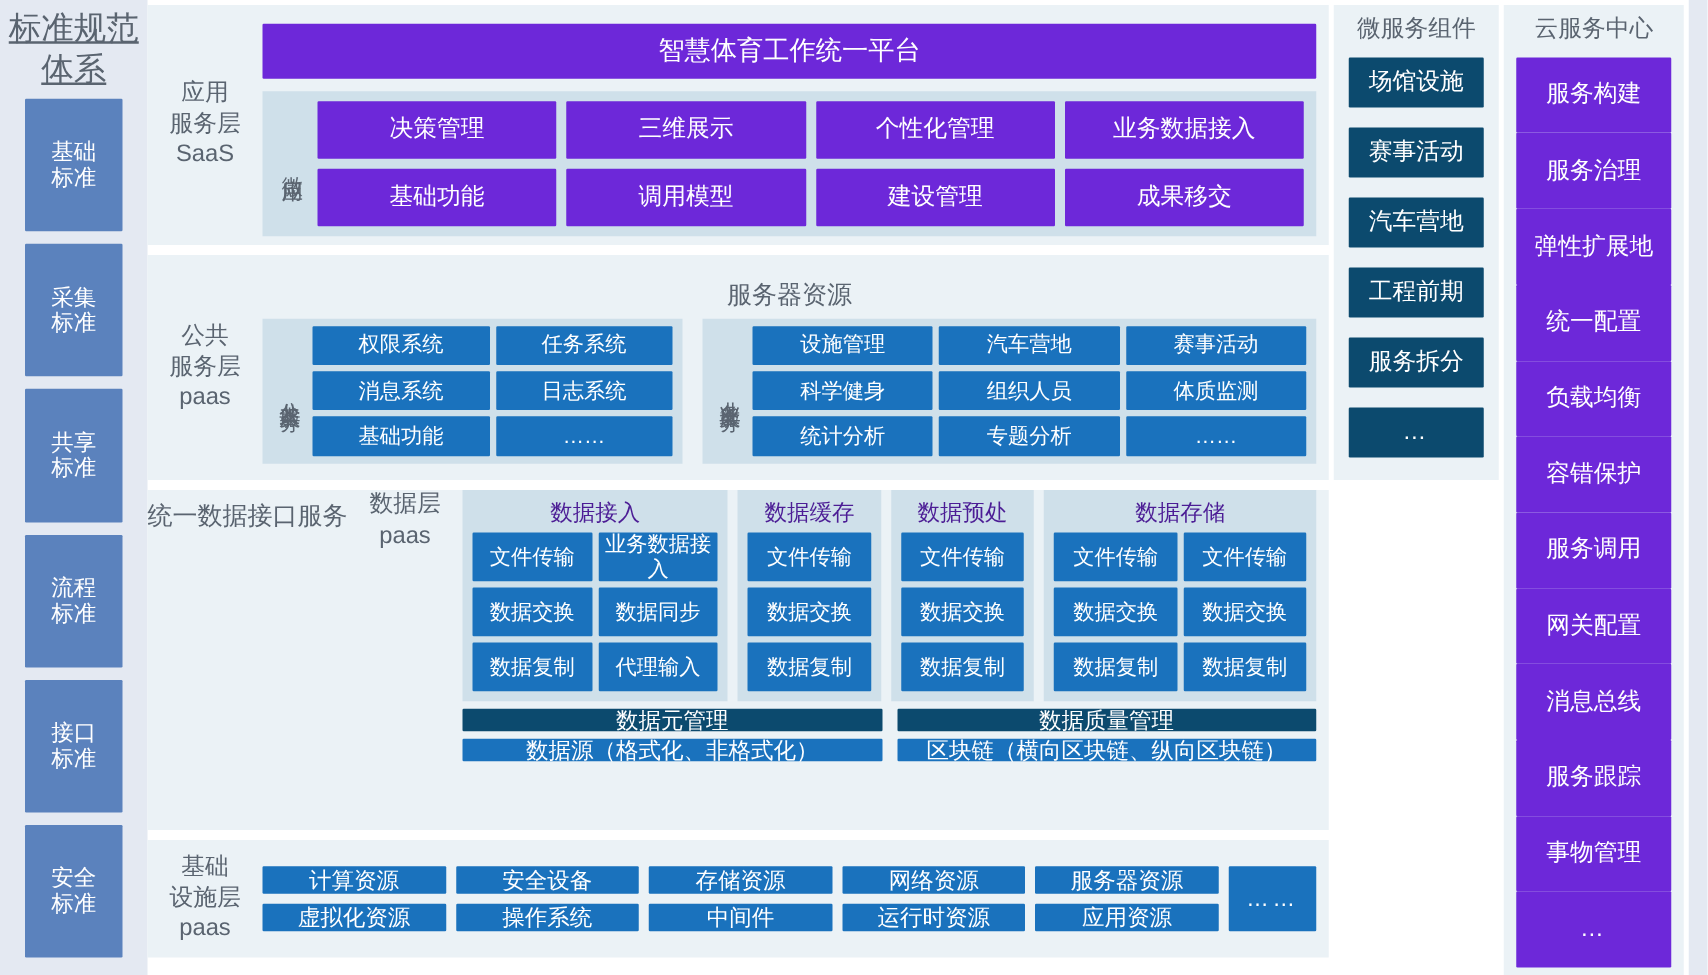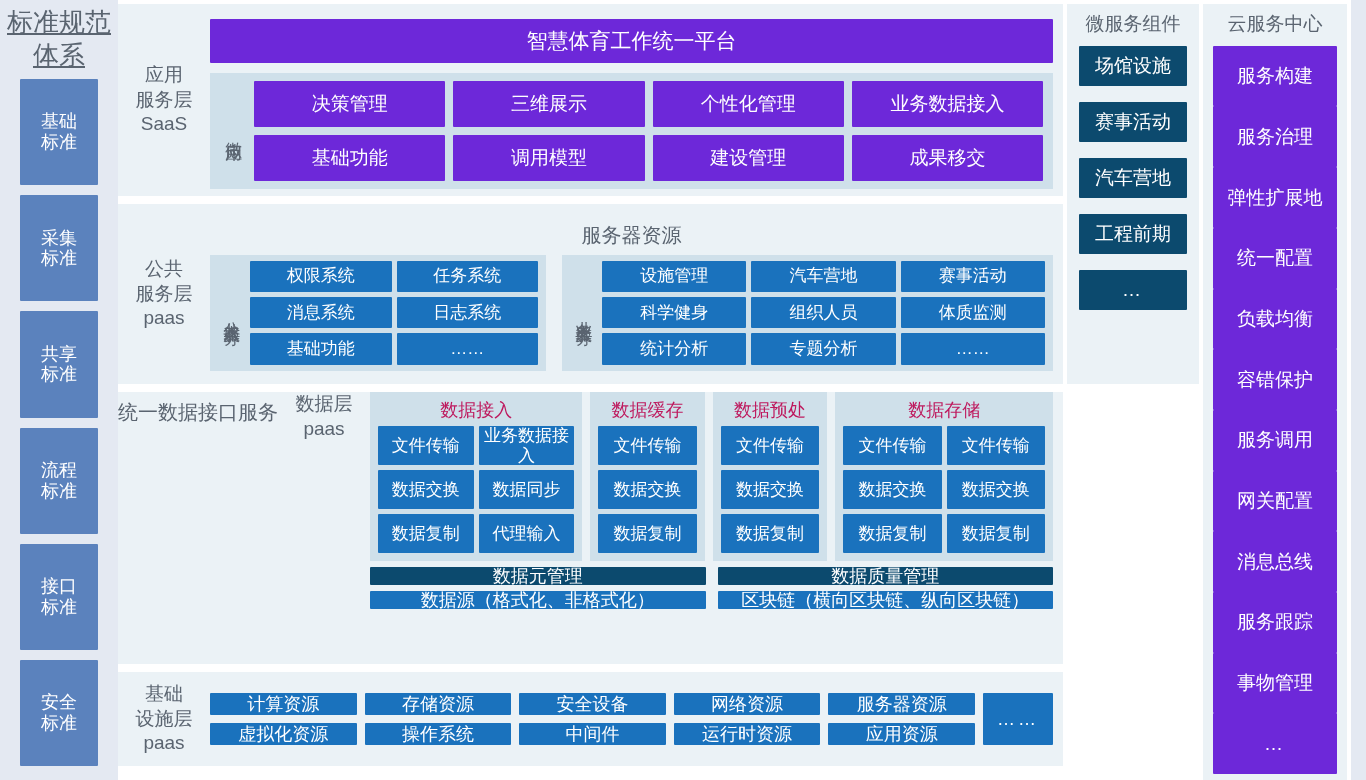--- a/index.html
+++ b/index.html
@@ -79,21 +79,21 @@
   .pub-grid{display:grid;grid-template-columns:repeat(var(--c),1fr);grid-auto-rows:1fr;gap:5px;flex:1 1 auto;}
   .pub-grid .box{font-size:17px;border-radius:1px;}
 
   
   .data-layer{margin-top:8px;padding:0 10px 0 0;height:272px;flex-direction:row;align-items:flex-start;}
   .data-title{text-align:center;font-size:20px;color:#5a6470;padding:7px 0 6px;}
   .data-main{display:flex;align-items:stretch;flex:1 1 auto;min-height:0;}
   .data-right{flex:1 1 auto;display:flex;flex-direction:column;gap:6px;min-width:0;padding-bottom:8px;}
   .data-groups{display:flex;gap:8px;flex:0 0 136px;}
   .dg{background:#cfe0ea;padding:4px 8px 8px;box-sizing:border-box;display:flex;flex-direction:column;}
-  .dg-title{text-align:center;font-size:18px;color:#be185d;padding:2px 0 4px;font-family:Liberation Mono, monospace;}
+  .dg-title{text-align:center;font-size:18px;color:#4c1d95;padding:2px 0 4px;font-family:Liberation Mono, monospace;}
   .dg-grid{display:grid;grid-template-columns:repeat(var(--c),1fr);grid-auto-rows:1fr;gap:5px;flex:1 1 auto;}
   .dg-grid .box{font-size:17px;border-radius:1px;}
   .data-bars{display:flex;gap:12px;flex:0 0 auto;}
   .bar-col{flex:1 1 0;display:flex;flex-direction:column;gap:6px;}
   .bar-col .box{height:18px;font-size:18px;border-radius:1px;}
 
   
   .infra-layer{margin-top:8px;height:94px;padding:0 10px 0 0;}
   .infra-grid{display:grid;grid-template-columns:repeat(5,1fr) 70px;grid-template-rows:1fr 1fr;gap:8px;height:52px;}
   .infra-grid .box{font-size:18px;border-radius:1px;}
@@ -262,42 +262,43 @@
 
         </div>
       </div>
     </div>
 
     <div class="layer infra-layer">
       <div class="layer-label">基础<br>设施层<br>paas</div>
       <div class="layer-body">
         <div class="infra-grid">
           <div class="box blue">计算资源</div>
+          <div class="box blue">安全设备</div>
           <div class="box blue">存储资源</div>
-          <div class="box blue">安全设备</div>
           <div class="box blue">网络资源</div>
           <div class="box blue">服务器资源</div>
           <div class="box blue infra-ellipsis dots">……</div>
           <div class="box blue">虚拟化资源</div>
           <div class="box blue">操作系统</div>
           <div class="box blue">中间件</div>
           <div class="box blue">运行时资源</div>
           <div class="box blue">应用资源</div>
         </div>
       </div>
     </div>
 
   </div>
 
   <div class="ms-col">
     <div class="colhead">微服务组件</div>
     <div class="box slate">场馆设施</div>
     <div class="box slate">赛事活动</div>
     <div class="box slate">汽车营地</div>
     <div class="box slate">工程前期</div>
+    <div class="box slate">服务拆分</div>
     <div class="box slate dots">…</div>
   </div>
 
   <div class="cloud-col">
     <div class="colhead">云服务中心</div>
     <div class="box teal">服务构建</div>
     <div class="box teal">服务治理</div>
     <div class="box teal">弹性扩展地</div>
     <div class="box teal">统一配置</div>
     <div class="box teal">负载均衡</div>

